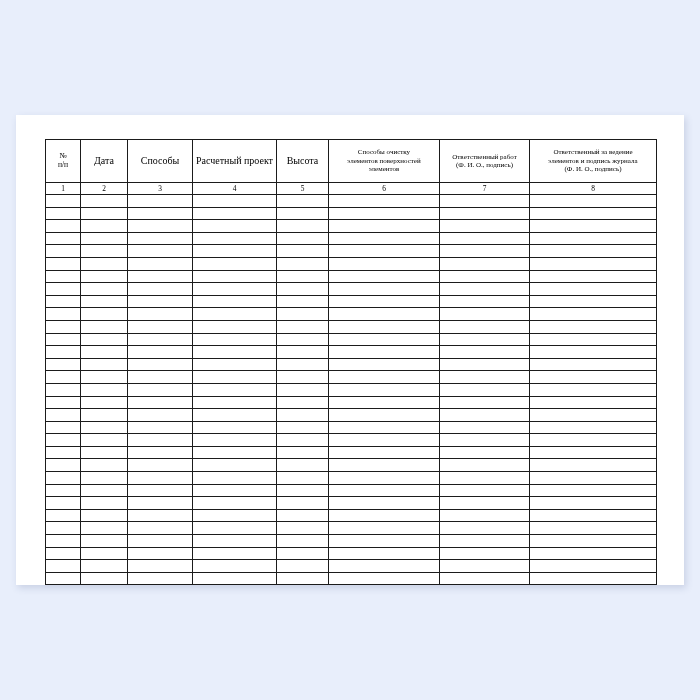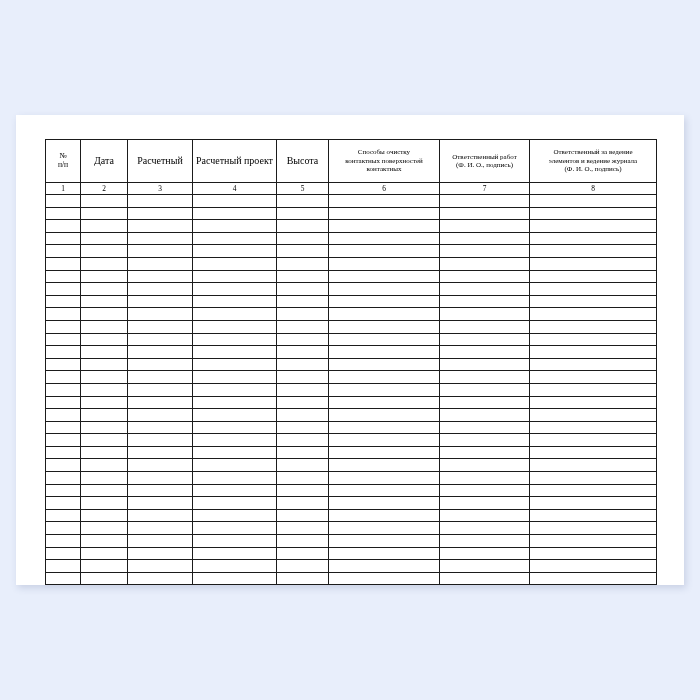--- a/index.html
+++ b/index.html
@@ -108,40 +108,40 @@
 
           <tr class="head-row">
             <td class="two-line">
               <div>№</div>
               <div>п/п</div>
             </td>
             <td>
               <div>Дата</div>
             </td>
             <td>
-              <div>Расчетный</div>
+              <div>Способы</div>
             </td>
             <td>
               <div class="nowrap">Расчетный проект</div>
             </td>
             <td>
               <div>Высота</div>
             </td>
             <td class="small">
               <div>Способы очистку</div>
-              <div>контактных поверхностей</div>
-              <div>контактных</div>
+              <div>элементов поверхностей</div>
+              <div>элементов</div>
             </td>
             <td class="small">
               <div>Ответственный работ</div>
               <div>(Ф. И. О., подпись)</div>
             </td>
             <td class="small">
               <div>Ответственный за ведение</div>
-              <div>элементов и ведение журнала</div>
+              <div>элементов и подпись журнала</div>
               <div>(Ф. И. О., подпись)</div>
             </td>
           </tr>
 
           <tr class="num-row">
             <td>1</td>
             <td>2</td>
             <td>3</td>
             <td>4</td>
             <td>5</td>

